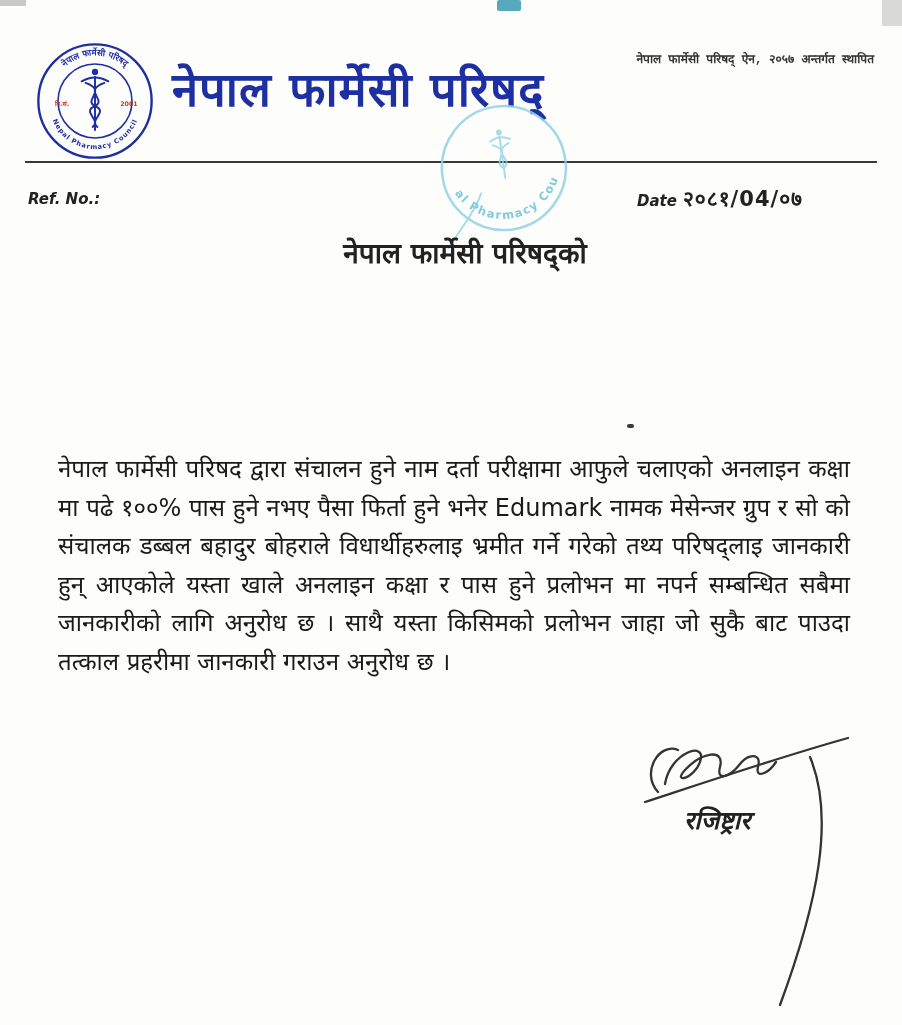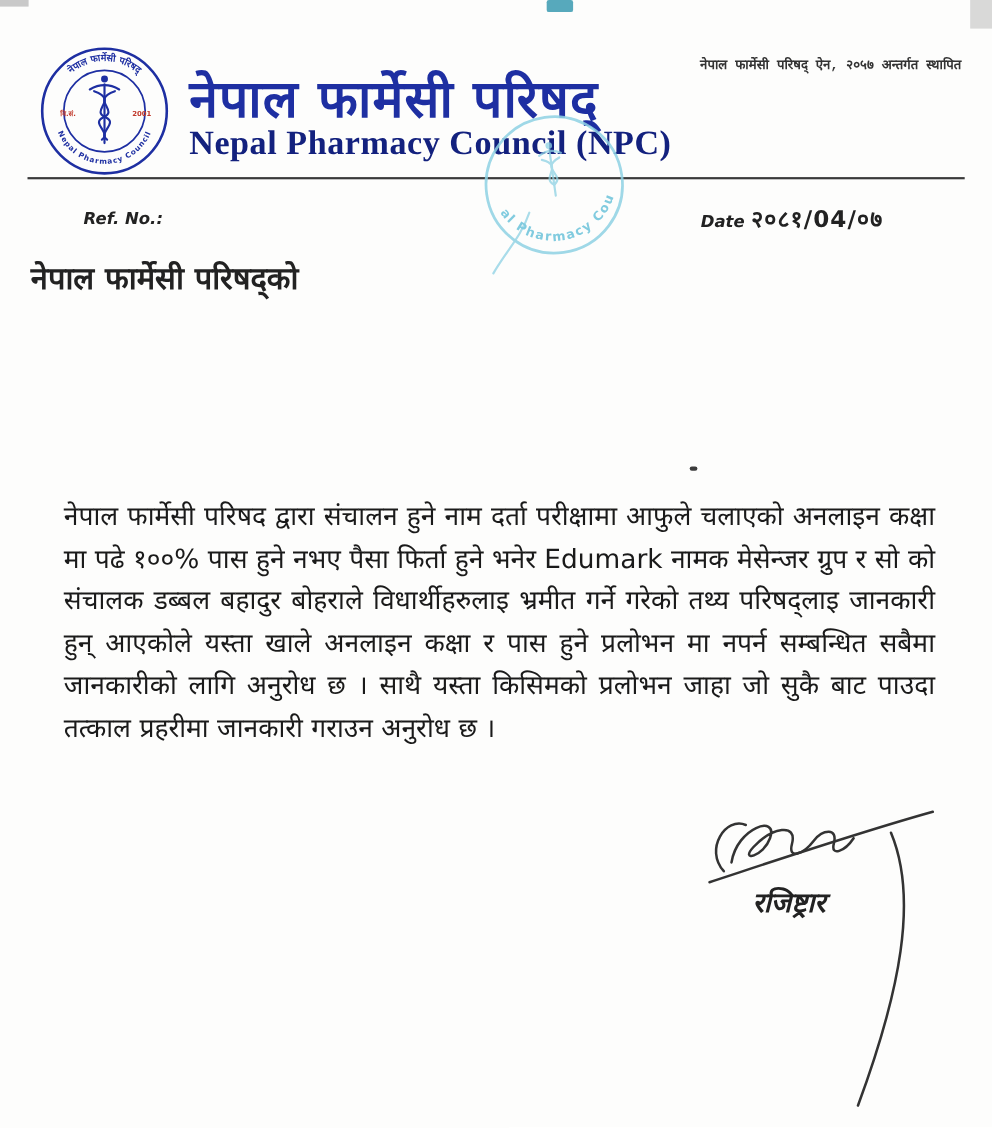--- a/index.html
+++ b/index.html
@@ -33,32 +33,32 @@
     font-size: 31px; font-weight: 700; color: #13217e; letter-spacing: .5px;
   }
   .est-note {
     position: absolute; right: 28px; top: 50px;
     font-size: 12px; font-weight: 600; color: #333; font-family: Liberation Mono, monospace;
   }
   .rule { position: absolute; left: 25px; top: 161px; width: 852px; border-top: 2px solid #3a3a3a; }
 
   .ref {
     position: absolute; left: 28px; top: 190px;
-    font-size: 15px; font-weight: 700; font-style: italic; color: #222; margin-left: 48px;
+    font-size: 15px; font-weight: 700; font-style: italic; color: #222;
   }
   .date-row { position: absolute; left: 637px; top: 184px; display: flex; align-items: baseline; gap: 6px; }
   .date-label { font-size: 15px; font-weight: 700; font-style: italic; color: #222; }
   .date-value { font-size: 21px; font-weight: 600; color: #222; letter-spacing: 1px; }
 
   
   .stamp { position: absolute; left: 408px; top: 90px; width: 192px; height: 158px;
            transform: rotate(-8deg); opacity: .85; pointer-events: none; }
 
   
-  .heading { position: absolute; left: 0; right: 0; text-align: left;
+  .heading { position: absolute; left: 0; right: 0; text-align: center;
              font-size: 28px; font-weight: 700; color: #222; padding-left: 28px; }
   .heading.h1 { top: 233px; }
   .heading.h2 { top: 281px; }
 
   
   .body-text {
     position: absolute; left: 58px; top: 450px; width: 792px;
     font-size: 24px; line-height: 38.5px; text-align: justify;
     color: #1a1a1a; margin: 0;
   }
@@ -100,21 +100,20 @@
         <path d="M58,50 Q75,40 92,50"></path>
         <path d="M63,52 C92,62 58,74 76,82 C92,89 66,100 78,108"></path>
         <path d="M87,52 C58,62 92,74 74,82 C58,89 84,100 72,108"></path>
       </g>
       <text x="24" y="81" font-size="8" font-weight="700" fill="#c0392b">वि.सं.</text>
       <text x="107" y="81" font-size="8" font-weight="700" fill="#c0392b">2001</text>
     </svg>
   </div>
 
   <div class="title-np">नेपाल फार्मेसी परिषद्</div>
-  <div class="title-en">Nepal Pharmacy Council (NPC)</div>
   <div class="est-note">नेपाल फार्मेसी परिषद् ऐन, २०५७ अन्तर्गत स्थापित</div>
   <div class="rule"></div>
 
   <div class="ref">Ref. No.:</div>
   <div class="date-row">
     <span class="date-label">Date</span>
     <span class="date-value">२०८१/04/०७</span>
   </div>
 
   <div class="stamp">

